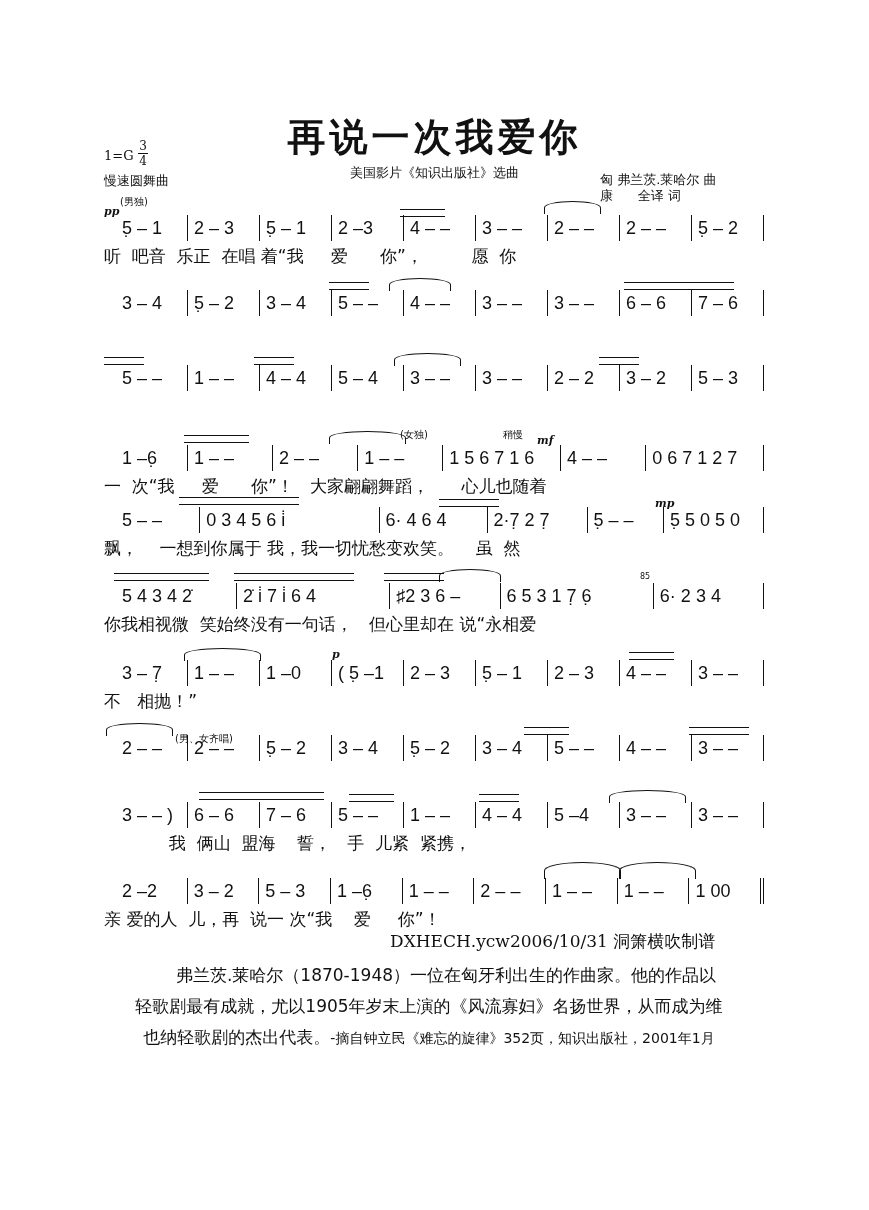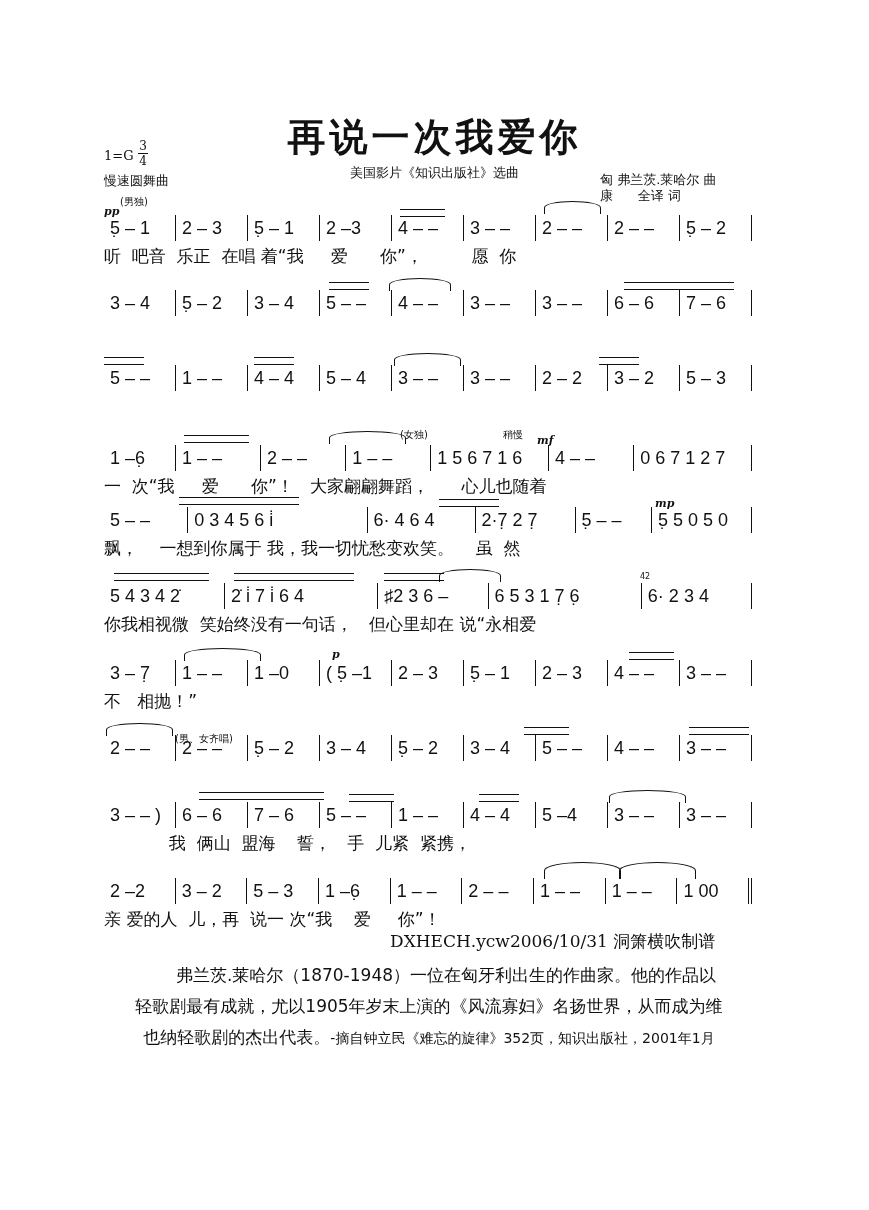--- a/index.html
+++ b/index.html
@@ -8,21 +8,21 @@
   .title { left:0; width:869px; top:112px; text-align:center; font-size:38px; font-weight:bold; letter-spacing:4px; font-family:"DejaVu Serif", serif; }
   .key { left:104px; top:148px; font-size:13px; font-family:"DejaVu Serif", serif; }
   .meter { left:138px; top:140px; font-size:12px; line-height:12px; text-align:center; font-family:"DejaVu Serif", serif; }
   .meter .bar { border-top:1px solid #111; width:10px; margin:1px auto; }
   .tempo { left:104px; top:172px; font-size:13px; }
   .subtitle { left:0; width:869px; top:164px; text-align:center; font-size:13px; }
   .credits { left:600px; top:172px; font-size:13px; line-height:16px; white-space:pre; }
   .anno { font-size:10px; }
   .dyn { font-size:11px; font-style:italic; font-weight:bold; font-family:"DejaVu Serif", serif; }
   .line { left:104px; width:648px; }
-  .notes { position:absolute; left:0; top:0; width:648px; height:26px; display:flex; align-items:flex-start; font-size:18px; font-family:"Liberation Sans", sans-serif; white-space:pre; }
+  .notes { position:absolute; left:12px; top:0; width:648px; height:26px; display:flex; align-items:flex-start; font-size:18px; font-family:"Liberation Sans", sans-serif; white-space:pre; }
   .lyrics { position:absolute; left:0; top:30px; width:648px; font-size:17px; white-space:pre; letter-spacing:0px; font-family:"DejaVu Sans", sans-serif; }
   .measure { flex:1; display:flex; justify-content:space-between; padding:0 6px; border-right:1.5px solid #111; height:26px; align-items:center; box-sizing:border-box; }
   .measure:last-child.final { border-right:4px double #111; }
   .hairpin { position:absolute; height:6px; border-top:1px solid #111; border-bottom:1px solid #111; }
   .slur { position:absolute; border:1px solid #111; border-bottom:none; border-radius:50% 50% 0 0; height:12px; }
   .credit-line { left:390px; top:930px; font-size:17px; font-family:"DejaVu Serif", serif; }
   .para { left:104px; width:650px; font-size:17px; line-height:31px; }
   .para p { margin:0; }
   .para .indent { text-indent:34px; }
   .para .small { font-size:14px; }
@@ -122,21 +122,21 @@
     <div class="measure" style="flex:1.2">6· 4 6 4</div>
     <div class="measure" style="flex:1.1">2·7̣ 2 7̣</div>
     <div class="measure" style="flex:0.8">5̣ – –</div>
     <div class="measure" style="flex:1.1">5̣ 5 0 5 0</div>
   </div>
   <div class="hairpin" style="left:75px;top:-10px;width:120px;"></div>
   <div class="hairpin" style="left:335px;top:-8px;width:60px;"></div>
   <div class="lyrics">飘，    一想到你属于 我，我一切忧愁变欢笑。    虽  然</div>
 </div>
 
-<div class="abs anno" style="left:640px;top:572px;font-size:8px;">42</div>
+<div class="abs anno" style="left:640px;top:572px;font-size:8px;">85</div>
 <div class="abs line" style="top:583px;height:60px;">
   <div class="notes">
     <div class="measure">5 4 3 4 2̇</div>
     <div class="measure" style="flex:1.3">2̇ i̇ 7 i̇ 6 4</div>
     <div class="measure" style="flex:0.9">♯2 3 6 –</div>
     <div class="measure" style="flex:1.3">6 5 3 1 7̣ 6̣</div>
     <div class="measure" style="flex:0.9">6· 2 3 4</div>
   </div>
   <div class="hairpin" style="left:10px;top:-10px;width:95px;"></div>
   <div class="hairpin" style="left:130px;top:-10px;width:120px;"></div>

